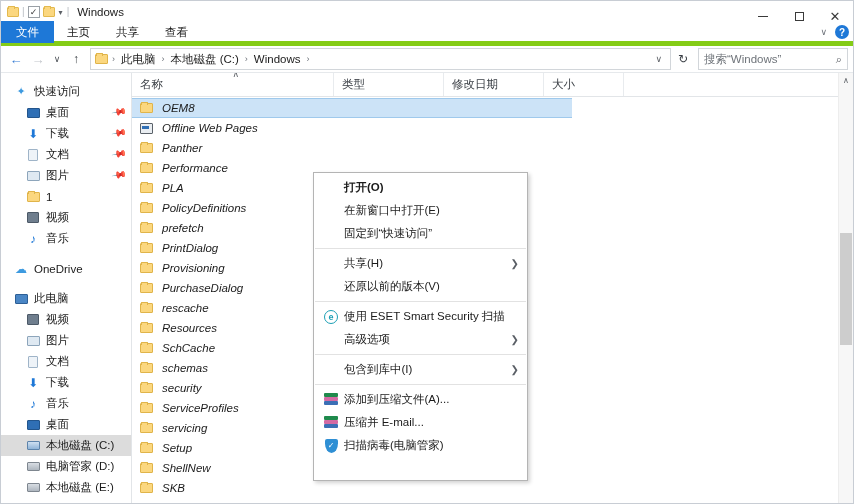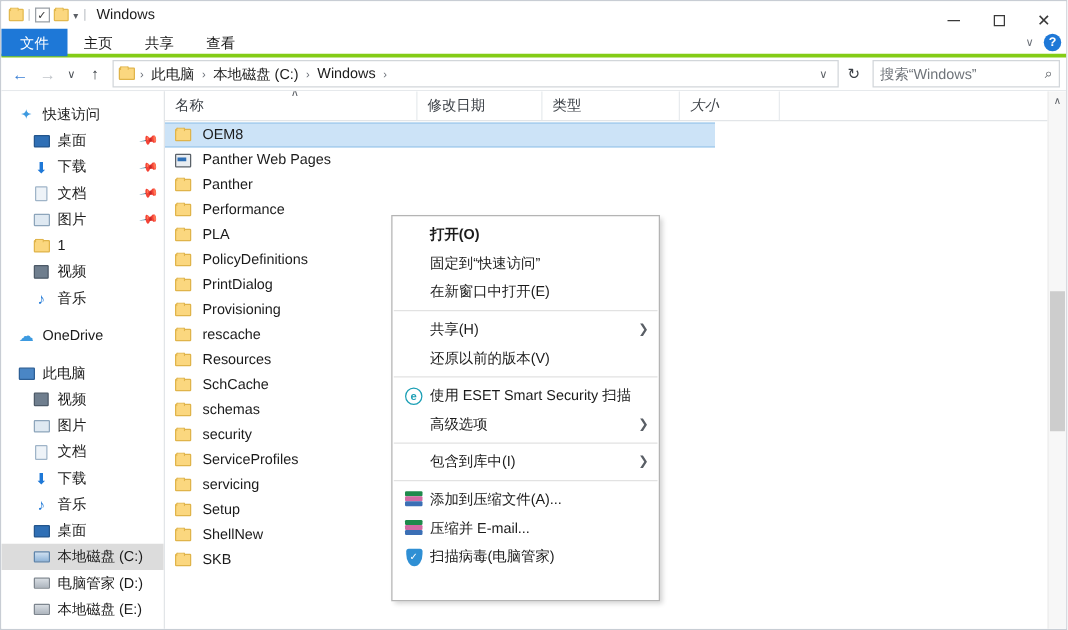--- a/index.html
+++ b/index.html
@@ -66,22 +66,22 @@
   }
   .wc-min-glyph { width: 10px; height: 1px; background: #3a3a3a; }
   .wc-max-glyph { width: 9px; height: 9px; border: 1px solid #3a3a3a; }
   .wc-close-glyph { font-size: 13px; color: #3a3a3a; line-height: 1; }
 
   
   .ribbon {
     position: relative;
     height: 23px;
     display: flex;
-    align-items: flex-start;
-    border-bottom: 3px solid #84cc16;
+    align-items: center;
+    border-bottom: 5px solid #84cc16;
     background: #ffffff;
   }
   .tab {
     height: 22px;
     padding: 0 13px;
     display: flex; align-items: center;
     font-size: 11.5px; color: #1b1b1b;
     white-space: nowrap;
   }
   .tab.file {
@@ -244,30 +244,31 @@
     display: flex; align-items: center;
     font-size: 11.5px; color: #3a3f45;
     padding-left: 8px;
     border-right: 1px solid #e8ebee;
     position: relative;
     white-space: nowrap;
   }
   .colh.name { width: 202px; }
   .colh.date { width: 100px; }
   .colh.type { width: 110px; }
-  .colh.size { width: 80px; font-style: italic; }
+  .colh.size { width: 80px; }
   .sortmark {
     position: absolute; top: -4px; left: 50%;
     font-size: 9px; color: #5c6066;
   }
   .filelist {
     position: relative;
     overflow: hidden;
     height: 407px;
     padding-top: 1px;
+    font-style: italic;
   }
   .filerow {
     height: 20px;
     display: flex; align-items: center;
     padding-left: 8px;
     font-size: 11.5px; color: #1b1b1b;
     white-space: nowrap;
   }
   .filerow.sel {
     background: #cce3f7;
@@ -559,43 +560,43 @@
 
     </div>
 
     <div class="content">
 
       <div class="colheaders">
         <div class="colh name">
           <span>名称</span>
           <span class="sortmark">∧</span>
         </div>
+        <div class="colh type">
+          <span>类型</span>
+        </div>
         <div class="colh date">
           <span>修改日期</span>
         </div>
-        <div class="colh type">
-          <span>类型</span>
-        </div>
         <div class="colh size">
           <span>大小</span>
         </div>
       </div>
 
       <div class="filelist">
         <div class="filerow sel">
           <span class="frow-ico">
               <span class="i-folder"></span>
             </span>
           <span>OEM8</span>
         </div>
         <div class="filerow">
           <span class="frow-ico">
               <span class="i-offline"></span>
             </span>
-          <span>Panther Web Pages</span>
+          <span>Offline Web Pages</span>
         </div>
         <div class="filerow">
           <span class="frow-ico">
               <span class="i-folder"></span>
             </span>
           <span>Panther</span>
         </div>
         <div class="filerow">
           <span class="frow-ico">
               <span class="i-folder"></span>
@@ -611,27 +612,39 @@
         <div class="filerow">
           <span class="frow-ico">
               <span class="i-folder"></span>
             </span>
           <span>PolicyDefinitions</span>
         </div>
         <div class="filerow">
           <span class="frow-ico">
               <span class="i-folder"></span>
             </span>
+          <span>prefetch</span>
+        </div>
+        <div class="filerow">
+          <span class="frow-ico">
+              <span class="i-folder"></span>
+            </span>
           <span>PrintDialog</span>
         </div>
         <div class="filerow">
           <span class="frow-ico">
               <span class="i-folder"></span>
             </span>
           <span>Provisioning</span>
+        </div>
+        <div class="filerow">
+          <span class="frow-ico">
+              <span class="i-folder"></span>
+            </span>
+          <span>PurchaseDialog</span>
         </div>
         <div class="filerow">
           <span class="frow-ico">
               <span class="i-folder"></span>
             </span>
           <span>rescache</span>
         </div>
         <div class="filerow">
           <span class="frow-ico">
               <span class="i-folder"></span>
@@ -696,25 +709,25 @@
     </div>
 
     <div class="ctxmenu">
 
       <div class="mi bold">
         <span class="mi-ico blank"></span>
         <span class="mi-text">打开(O)</span>
       </div>
       <div class="mi">
         <span class="mi-ico blank"></span>
+        <span class="mi-text">在新窗口中打开(E)</span>
+      </div>
+      <div class="mi">
+        <span class="mi-ico blank"></span>
         <span class="mi-text">固定到“快速访问”</span>
-      </div>
-      <div class="mi">
-        <span class="mi-ico blank"></span>
-        <span class="mi-text">在新窗口中打开(E)</span>
       </div>
 
       <div class="msep"></div>
 
       <div class="mi">
         <span class="mi-ico blank"></span>
         <span class="mi-text">共享(H)</span>
         <span class="mi-arrow">❯</span>
       </div>
       <div class="mi">

